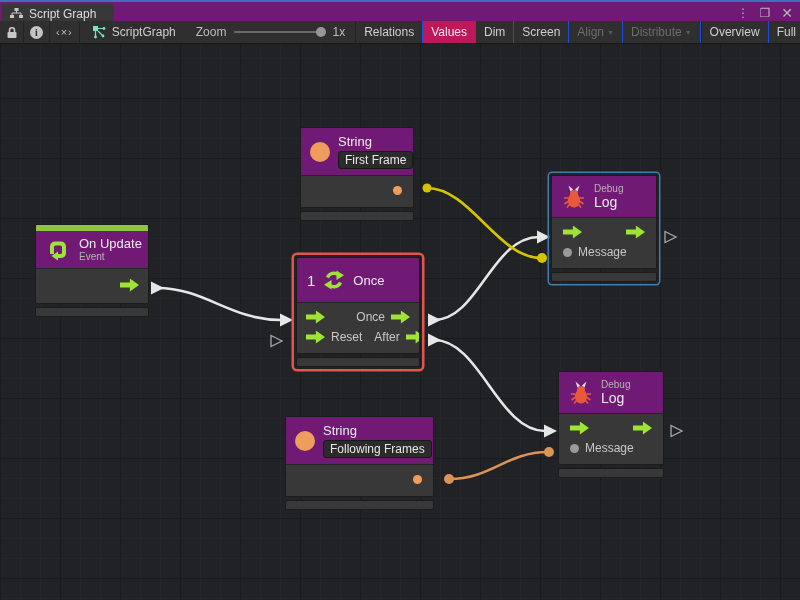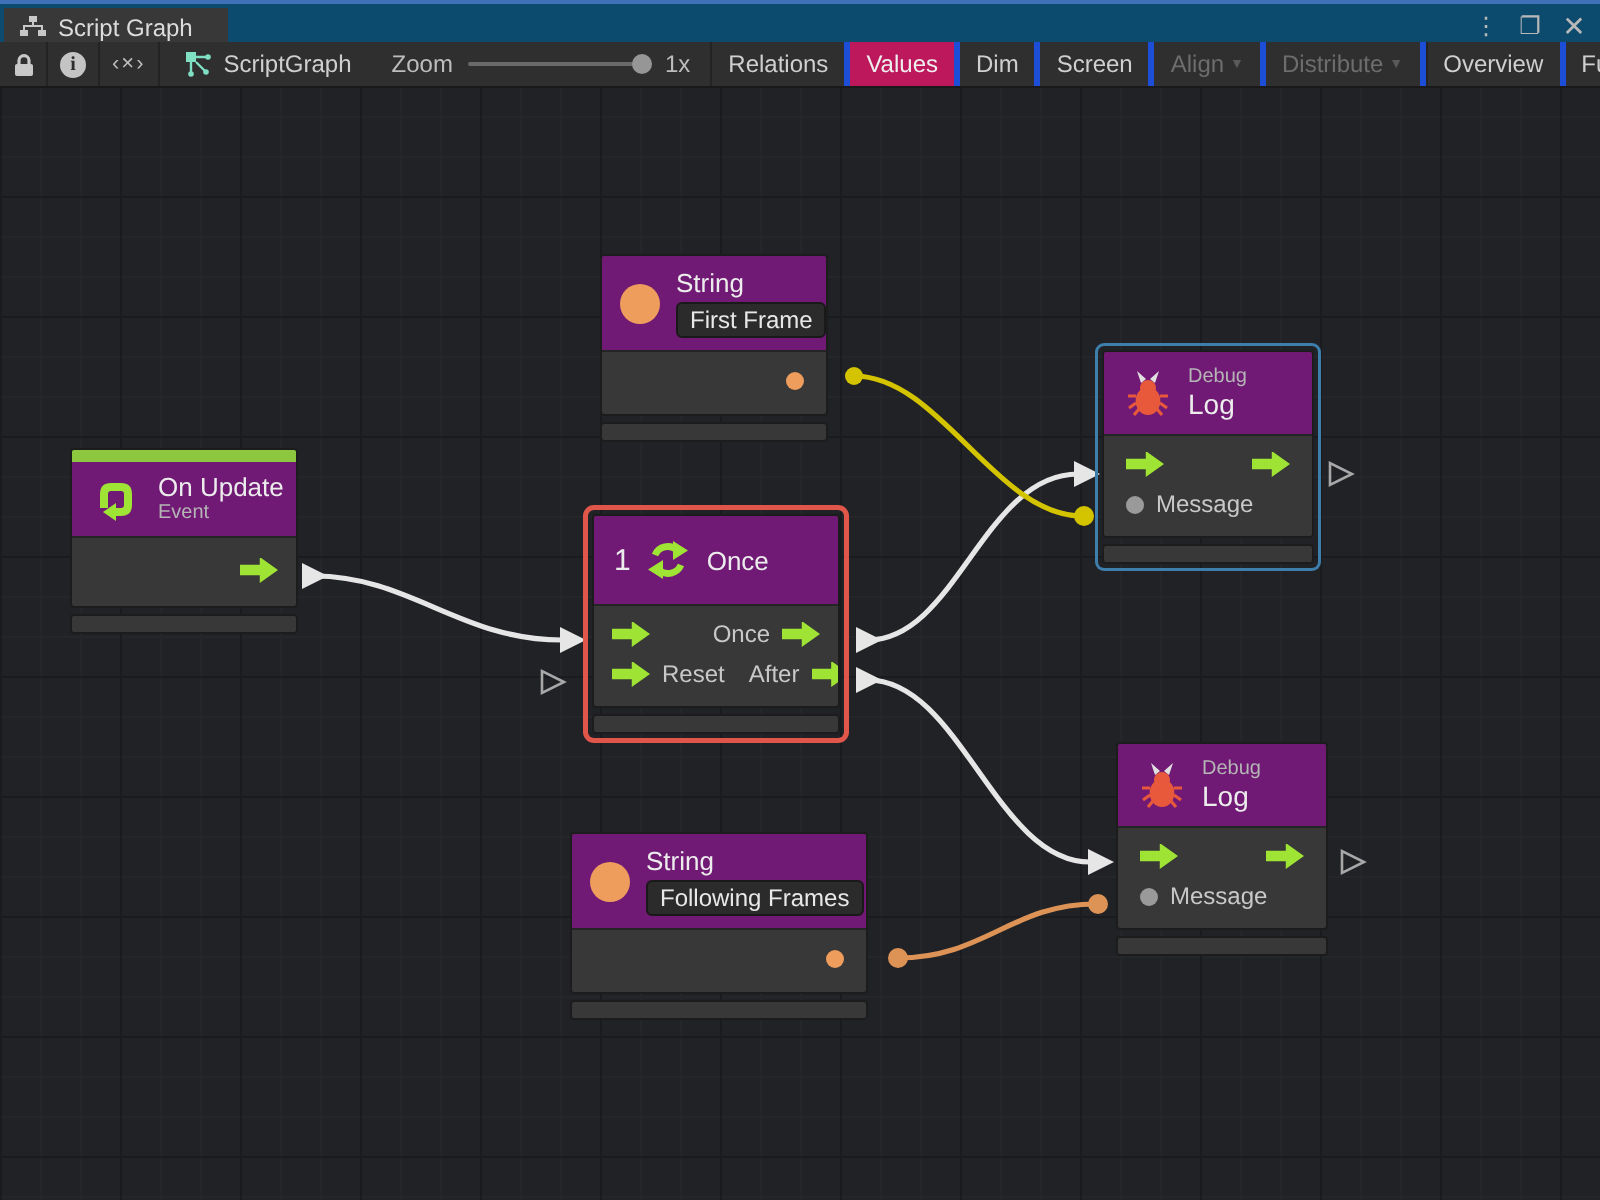--- a/index.html
+++ b/index.html
@@ -1,30 +1,30 @@
 <!DOCTYPE html>
 <html style="--focus-blue: #3E71B8; --flow-green: #9FE434; --event-strip: #8DC63F; --value-orange: #EE9D5C; --bug-red: #E8593C; --selection-red: #E0564A; --selection-blue: #3D7EAB; --wire-white: #E6E6E6; --wire-yellow: #D4C400; --wire-orange: #DE9356; --message-dot: #9A9A9A;"><head>
 <meta charset="utf-8">
 <style>
   * { margin:0; padding:0; box-sizing:border-box; }
   html,body { width:800px; height:600px; overflow:hidden; }
   body { font-family:"Liberation Sans", sans-serif; background:#262626; color:#ddd; }
 
   
-  .titlebar { position:absolute; left:0; top:0; width:800px; height:21px; background:#0c4a6e; border-top:2px solid var(--focus-blue,#3E71B8); }
+  .titlebar { position:absolute; left:0; top:0; width:800px; height:21px; background:#701a75; border-top:2px solid var(--focus-blue,#3E71B8); }
   .tab { position:absolute; left:2px; top:2px; height:19px; width:112px; background:#383838; display:flex; align-items:center; gap:6px; padding:0 8px; }
   .tab-label { font-size:12px; color:#dcdcdc; white-space:nowrap; }
   .win-controls { position:absolute; right:4px; top:2px; height:18px; display:flex; align-items:center; gap:4px; }
   .win-btn { width:18px; height:18px; display:flex; align-items:center; justify-content:center; color:#b8b8b8; font-size:12px; cursor:default; }
   .win-btn.close { font-size:14px; }
 
   
   .toolbar { position:absolute; left:0; top:21px; width:800px; height:23px; background:#2f2f2f; border-bottom:1px solid #191919; display:flex; align-items:stretch; font-size:12px; color:#cfcfcf; }
   .tb-seg { display:flex; align-items:center; justify-content:center; border-right:1px solid #232323; padding:0 6px; }
-  .tb-btn { display:flex; align-items:center; gap:3px; padding:0 8px; border-right:3px solid #1d4ed8; white-space:nowrap; }
+  .tb-btn { display:flex; align-items:center; gap:3px; padding:0 8px; border-right:1px solid #1d4ed8; white-space:nowrap; }
   .tb-btn.active { background:#be185d; color:#eee; }
   .tb-btn.disabled { color:#6d6d6d; }
   .tb-btn .caret { font-size:7px; color:#8a8a8a; }
   .tb-btn.disabled .caret { color:#5a5a5a; }
   .tb-right { margin-left:auto; display:flex; }
   .breadcrumb { display:flex; align-items:center; gap:6px; padding:0 10px 0 12px;text-align:right; }
   .zoomwrap { display:flex; align-items:center; gap:8px; padding:0 10px; border-right:1px solid #232323; }
   .zoom-label { color:#bdbdbd; }
   .zoom-track { position:relative; width:90px; height:2px; background:#6a6a6a; border-radius:1px; }
   .zoom-handle { position:absolute; right:-2px; top:-4px; width:10px; height:10px; border-radius:50%; background:#969696; }

